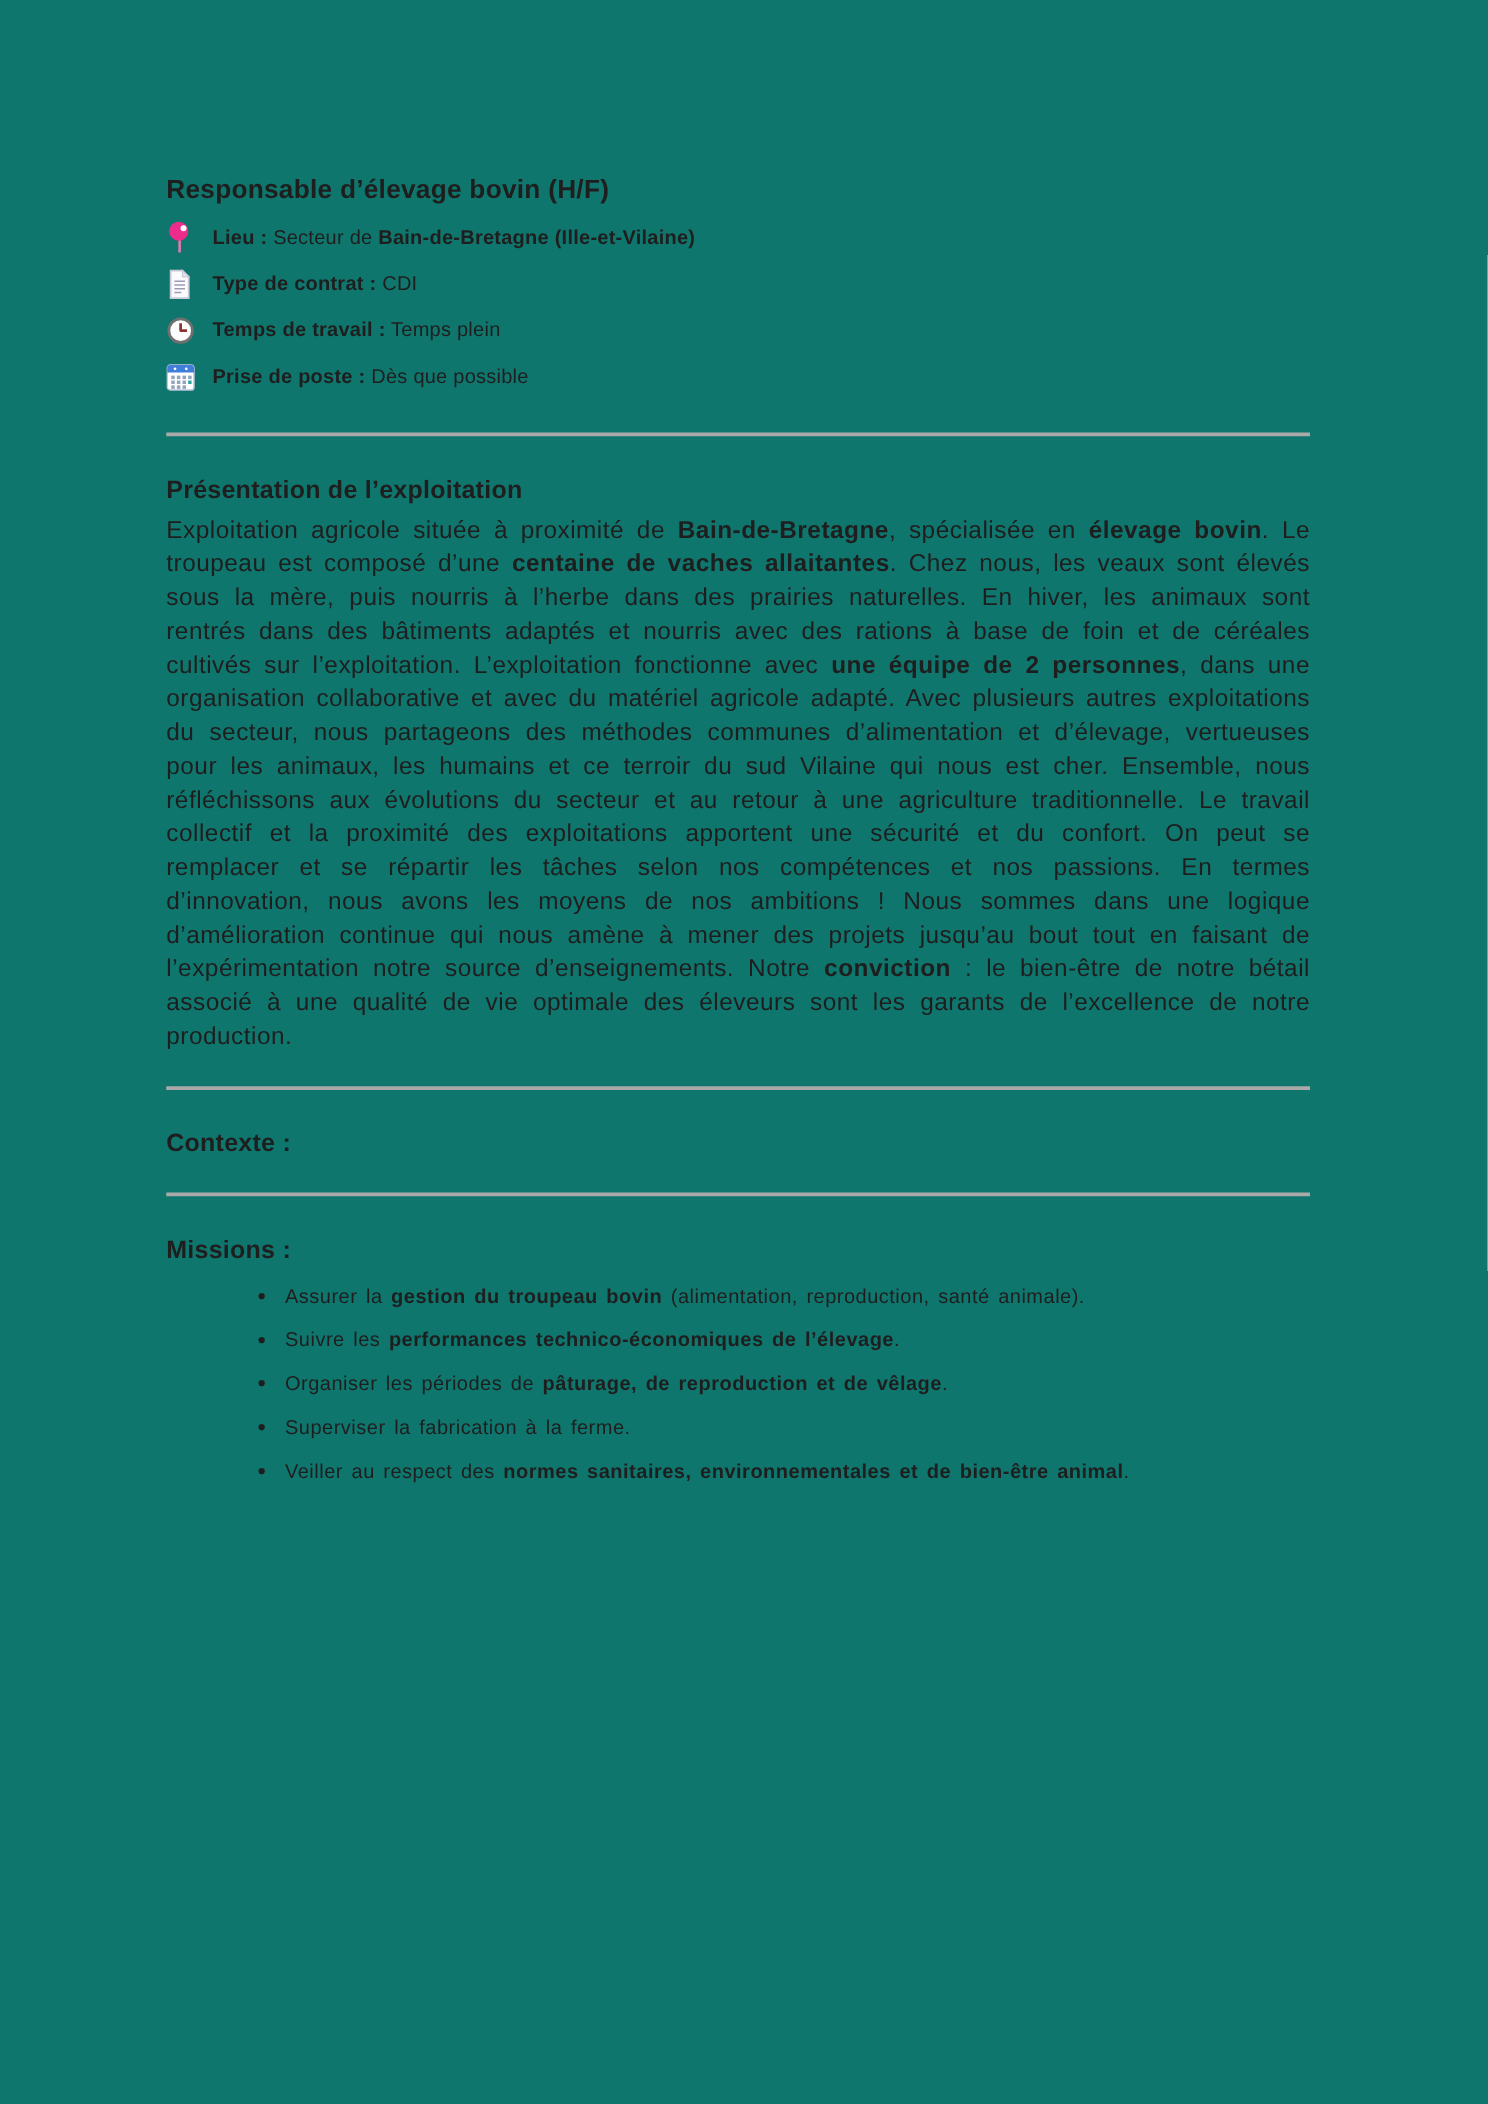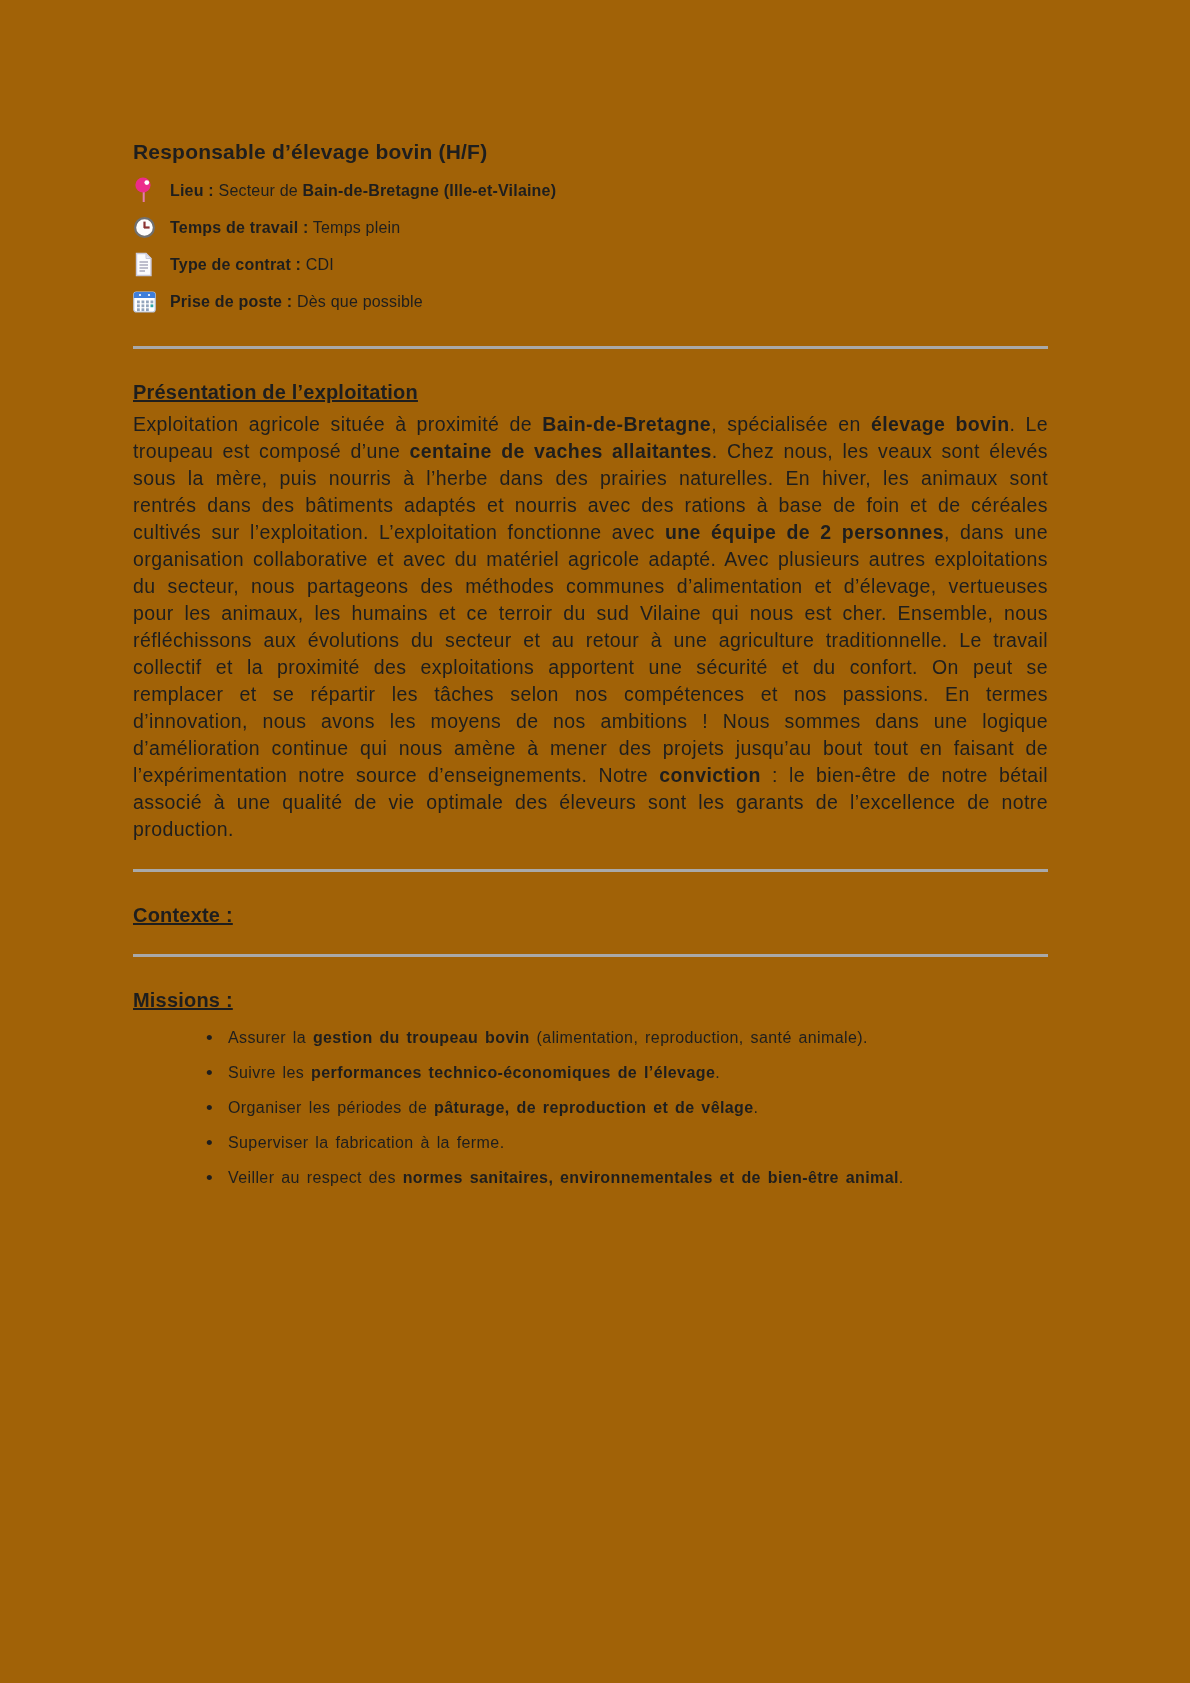--- a/index.html
+++ b/index.html
@@ -12,21 +12,21 @@
     min-height: 1683px;
     font-family: "Liberation Sans", sans-serif;
     color: #1e1e1e;
     -webkit-font-smoothing: antialiased;
   }
   .page {
     box-sizing: border-box;
     width: 1190px;
     min-height: 1683px;
     padding: 140px 142px 60px 133px;
-    background: #a16207;
+    background: #0f766e;
   }
   h1 {
     font-size: 21px;
     line-height: 24px;
     font-weight: 700;
     margin: 0 0 8px 0;
     letter-spacing: 0.2px;
   }
   .detail-row {
     display: flex;
@@ -49,21 +49,20 @@
     background: #a9a9a9;
     margin: 26px 0 30px 0;
     width: 100%;
   }
   h2, h3 {
     font-size: 20px;
     line-height: 26px;
     font-weight: 700;
     margin: 12px 0 6px 0;
     letter-spacing: 0.2px;
-    text-decoration: underline;
   }
   h3 { margin-top: 9px; margin-bottom: 0; }
   p {
     font-size: 19.5px;
     line-height: 27px;
     margin: 0;
     letter-spacing: 0.4px;
     word-spacing: 2px;
   }
   p.justified { text-align: justify; }
@@ -107,43 +106,43 @@
           <line x1="10.7" y1="12" x2="10.7" y2="25" stroke="#e87ab0" stroke-width="2"></line>
           <circle cx="10" cy="8" r="7.6" fill="#ec2c8b"></circle>
           <circle cx="13.8" cy="5.6" r="2.4" fill="#ffffff"></circle>
         </svg>
       </span>
       <span class="detail-text"><b>Lieu :</b> Secteur de <b>Bain-de-Bretagne (Ille-et-Vilaine)</b></span>
     </div>
 
     <div class="detail-row">
       <span class="icon">
-        <svg width="23" height="23" viewBox="0 0 23 23">
-          <circle cx="11.5" cy="11.5" r="9.4" fill="#fdfdfd" stroke="#707070" stroke-width="2.2"></circle>
-          <line x1="11.5" y1="12" x2="11.5" y2="5.6" stroke="#8b3434" stroke-width="2.2"></line>
-          <line x1="11" y1="11.5" x2="16.6" y2="11.5" stroke="#8b3434" stroke-width="2.2"></line>
-        </svg>
-      </span>
-      <span class="detail-text"><b>Temps de travail :</b> Temps plein</span>
-    </div>
-
-    <div class="detail-row">
-      <span class="icon">
         <svg width="21" height="25" viewBox="0 0 21 25">
           <path d="M3.5 1.5 H13 L18 6.5 V23.5 H3.5 Z" fill="#fbfbfd" stroke="#c9c9da" stroke-width="1.4"></path>
           <path d="M13 1.5 L18 6.5 H13 Z" fill="#e4e4f0" stroke="#c9c9da" stroke-width="1"></path>
           <g stroke="#9c9cb4" stroke-width="1.3">
             <line x1="6.5" y1="10" x2="15" y2="10"></line>
             <line x1="6.5" y1="13" x2="15" y2="13"></line>
             <line x1="6.5" y1="16" x2="15" y2="16"></line>
             <line x1="6.5" y1="19" x2="12" y2="19"></line>
           </g>
         </svg>
       </span>
       <span class="detail-text"><b>Type de contrat :</b> CDI</span>
+    </div>
+
+    <div class="detail-row">
+      <span class="icon">
+        <svg width="23" height="23" viewBox="0 0 23 23">
+          <circle cx="11.5" cy="11.5" r="9.4" fill="#fdfdfd" stroke="#707070" stroke-width="2.2"></circle>
+          <line x1="11.5" y1="12" x2="11.5" y2="5.6" stroke="#8b3434" stroke-width="2.2"></line>
+          <line x1="11" y1="11.5" x2="16.6" y2="11.5" stroke="#8b3434" stroke-width="2.2"></line>
+        </svg>
+      </span>
+      <span class="detail-text"><b>Temps de travail :</b> Temps plein</span>
     </div>
 
     <div class="detail-row">
       <span class="icon">
         <svg width="23" height="22" viewBox="0 0 23 22">
           <rect x="0.8" y="1" width="21.4" height="20" rx="2.5" fill="#ffffff" stroke="#b9c6dd" stroke-width="1.2"></rect>
           <path d="M0.8 3.5 A2.5 2.5 0 0 1 3.3 1 H19.7 A2.5 2.5 0 0 1 22.2 3.5 V7 H0.8 Z" fill="#3f7fdb"></path>
           <circle cx="7" cy="4" r="1.1" fill="#ffffff"></circle>
           <circle cx="16" cy="4" r="1.1" fill="#ffffff"></circle>
           <g fill="#93a5bd">

